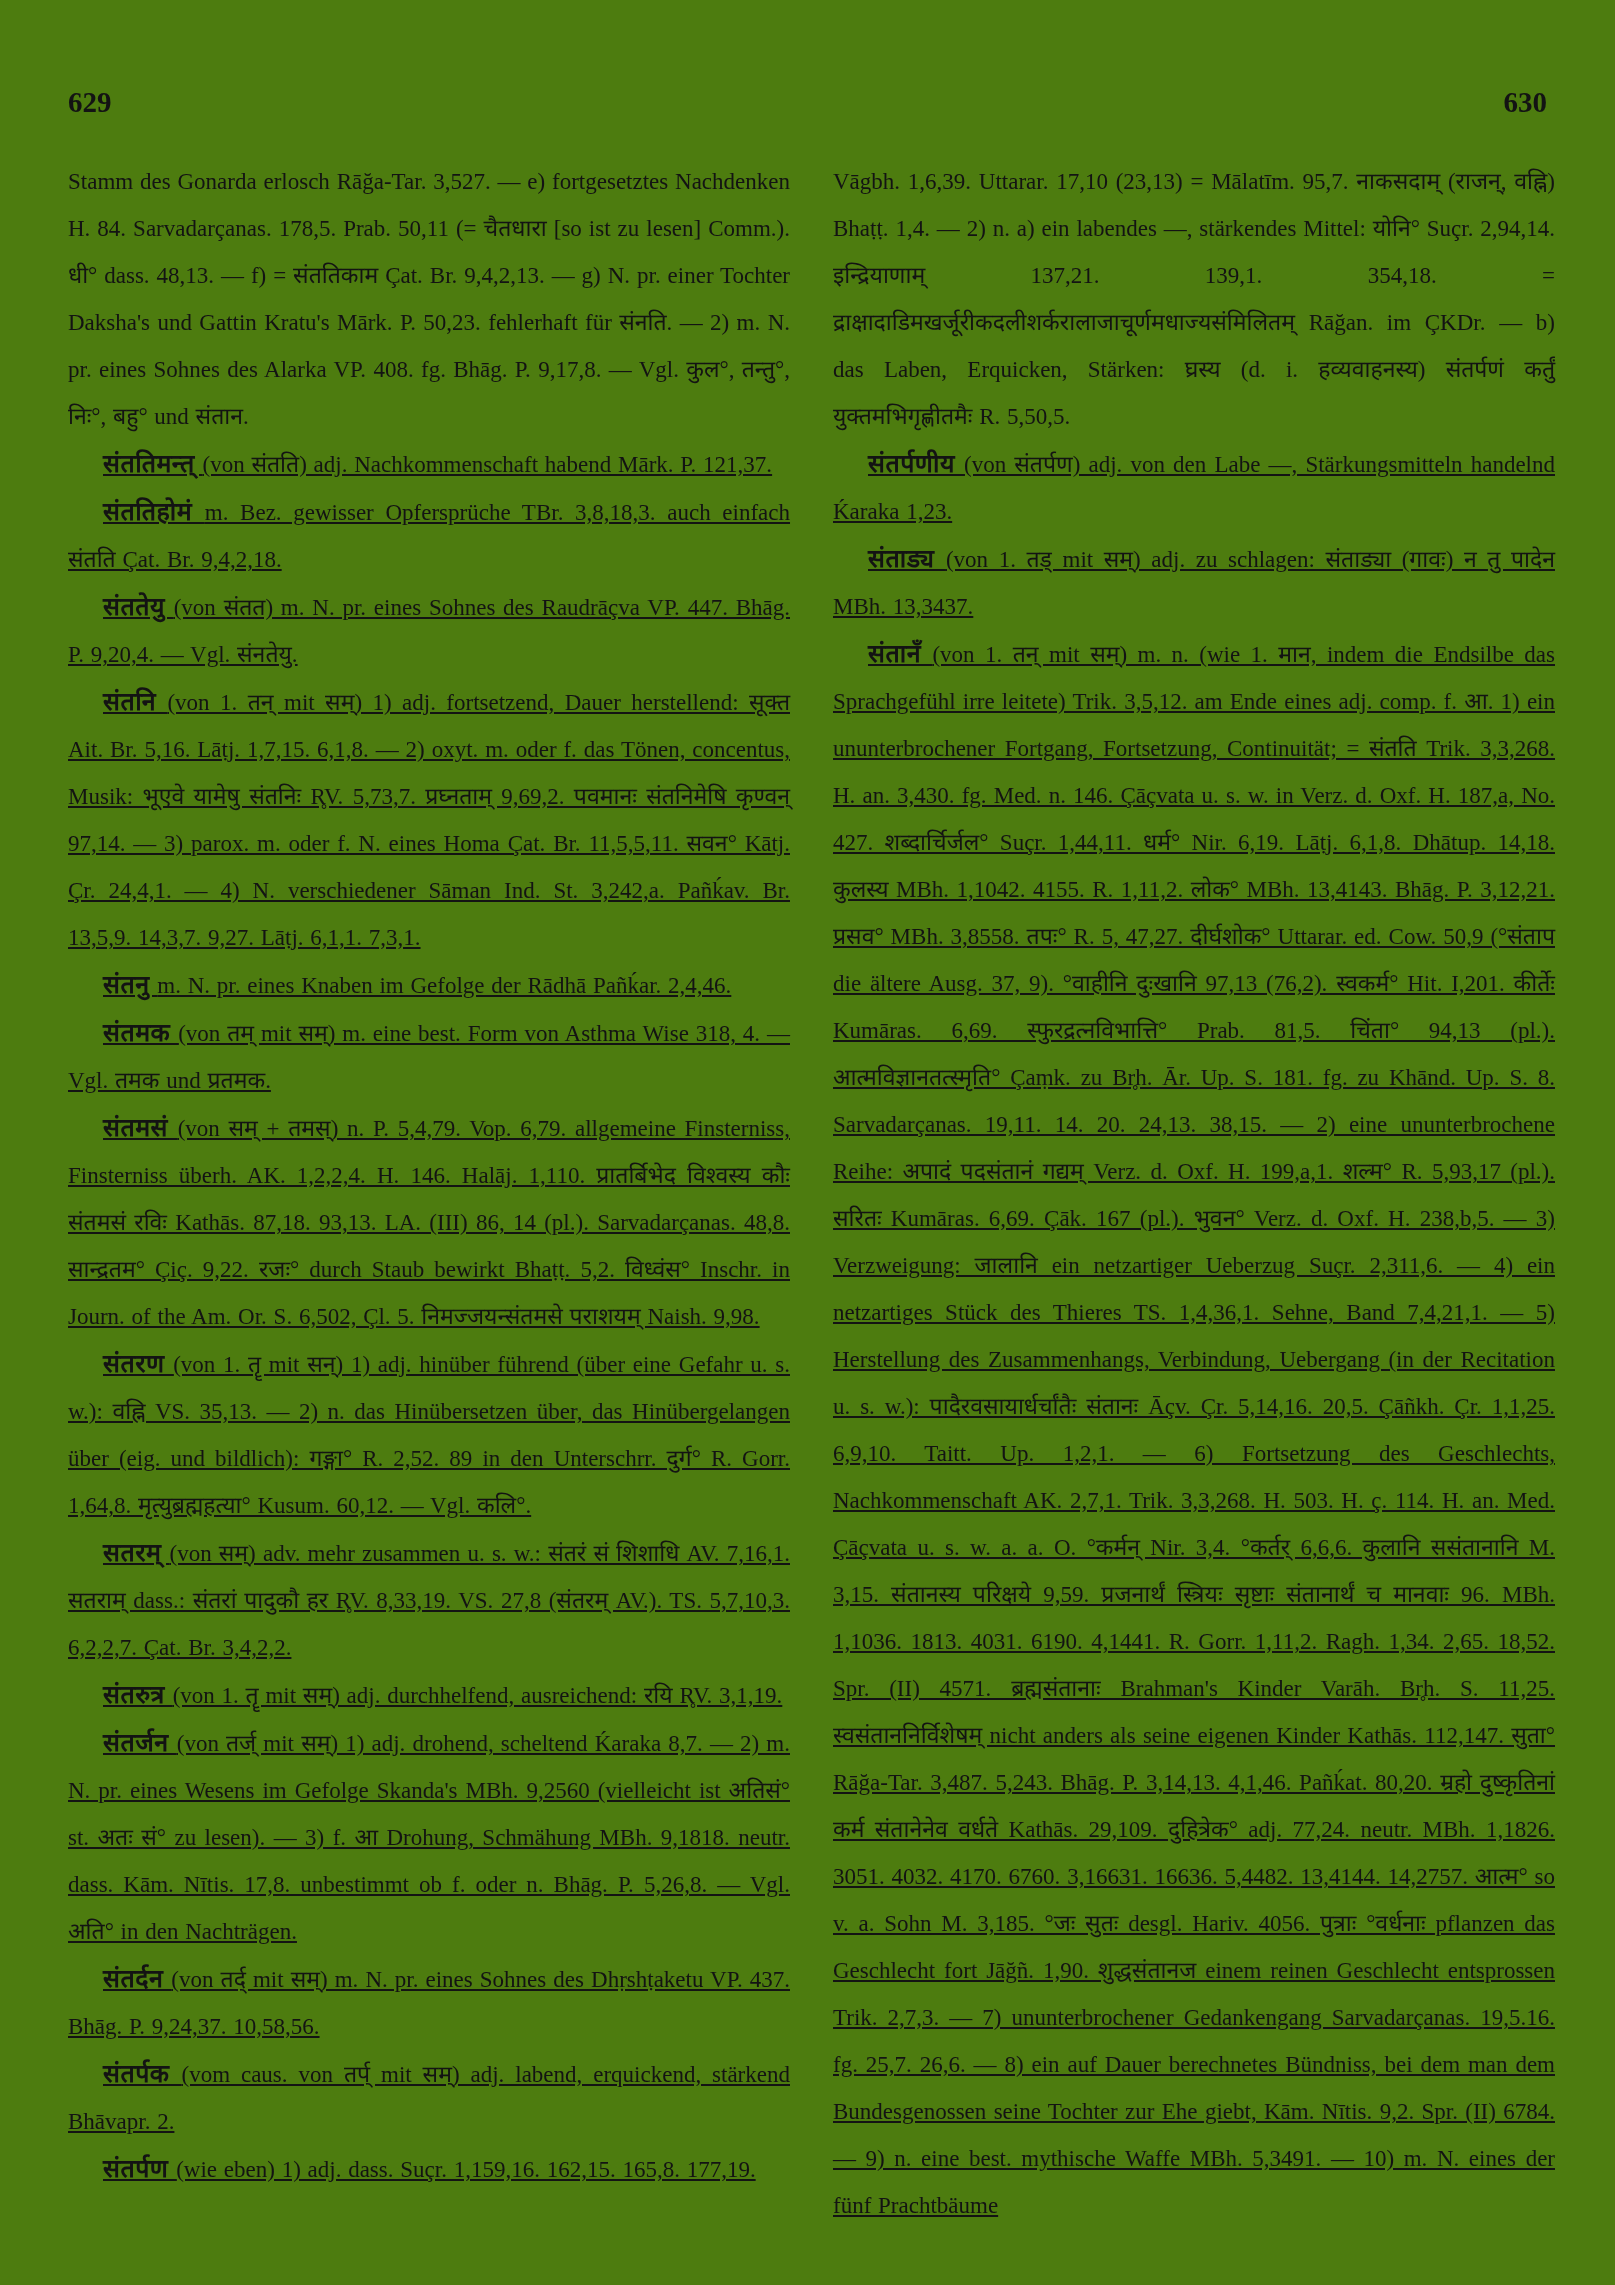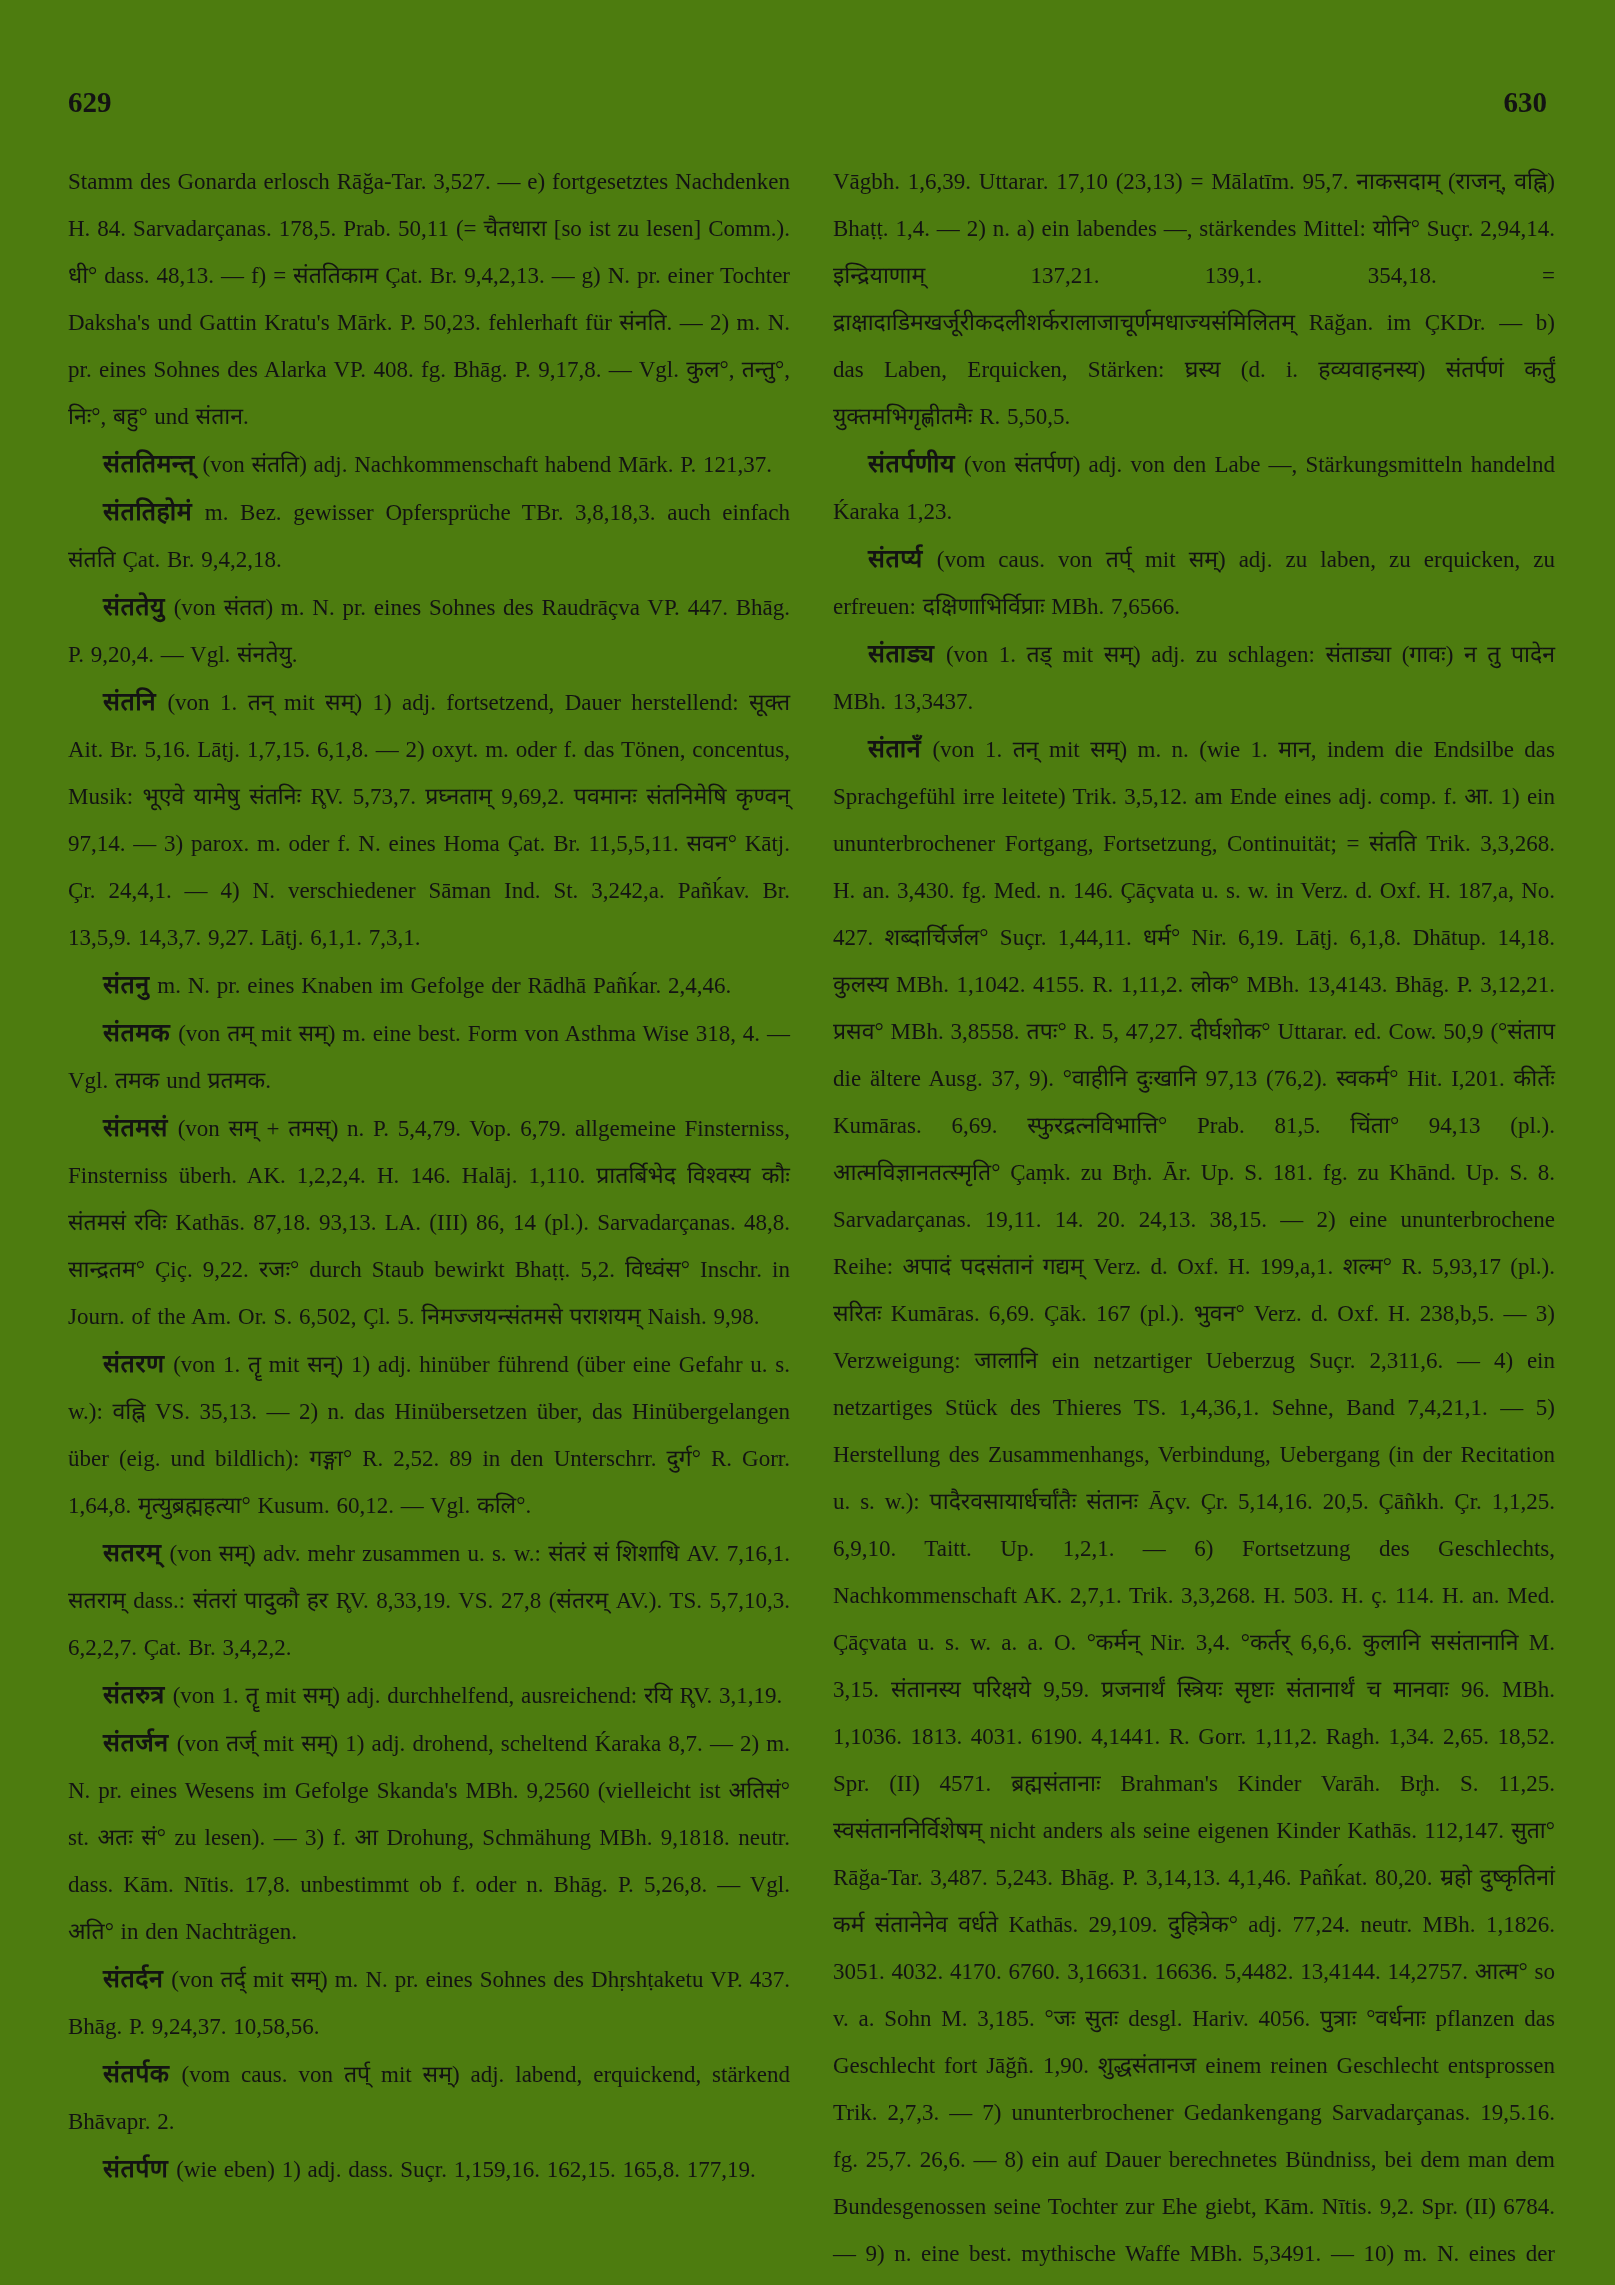--- a/index.html
+++ b/index.html
@@ -55,21 +55,21 @@
   }
   section.col{
     flex:1 1 0;
     min-width:0;
     text-align:justify;
     font-size:23px;
     line-height:47px;
     word-spacing:1px;
   }
   p.entry{margin:0; padding:0;}
-  p.entry.indent{text-indent:35px;}
+  p.entry.indent{text-indent:35px;text-decoration:underline;}
   p.entry.cont{text-indent:0;}
   .headword{
     font-weight:bold;
     font-size:25px;
     letter-spacing:0.5px;
   }
 </style>
 </head>
 <body>
 
@@ -94,20 +94,19 @@
         <p class="entry indent"><span class="headword">सतरम् </span>(von सम्) adv. mehr zusammen u. s. w.: संतरं सं शिशाधि AV. 7,16,1. सतराम् dass.: संतरां पादुकौ हर R̥V. 8,33,19. VS. 27,8 (संतरम् AV.). TS. 5,7,10,3. 6,2,2,7. Çat. Br. 3,4,2,2.</p>
         <p class="entry indent"><span class="headword">संतरुत्र </span>(von 1. तॄ mit सम्) adj. durchhelfend, ausreichend: रयि R̥V. 3,1,19.</p>
         <p class="entry indent"><span class="headword">संतर्जन </span>(von तर्ज् mit सम्) 1) adj. drohend, scheltend Ḱaraka 8,7. — 2) m. N. pr. eines Wesens im Gefolge Skanda's MBh. 9,2560 (vielleicht ist अतिसं° st. अतः सं° zu lesen). — 3) f. आ Drohung, Schmähung MBh. 9,1818. neutr. dass. Kām. Nītis. 17,8. unbestimmt ob f. oder n. Bhāg. P. 5,26,8. — Vgl. अति° in den Nachträgen.</p>
         <p class="entry indent"><span class="headword">संतर्दन </span>(von तर्द् mit सम्) m. N. pr. eines Sohnes des Dhṛshṭaketu VP. 437. Bhāg. P. 9,24,37. 10,58,56.</p>
         <p class="entry indent"><span class="headword">संतर्पक </span>(vom caus. von तर्प् mit सम्) adj. labend, erquickend, stärkend Bhāvapr. 2.</p>
         <p class="entry indent"><span class="headword">संतर्पण </span>(wie eben) 1) adj. dass. Suçr. 1,159,16. 162,15. 165,8. 177,19.</p>
       </section>
     <section class="col">
         <p class="entry cont">Vāgbh. 1,6,39. Uttarar. 17,10 (23,13) = Mālatīm. 95,7. नाकसदाम् (राजन्, वह्नि) Bhaṭṭ. 1,4. — 2) n. a) ein labendes —, stärkendes Mittel: योनि° Suçr. 2,94,14. इन्द्रियाणाम् 137,21. 139,1. 354,18. = द्राक्षादाडिमखर्जूरीकदलीशर्करालाजाचूर्णमधाज्यसंमिलितम् Rāğan. im ÇKDr. — b) das Laben, Erquicken, Stärken: घ्रस्य (d. i. हव्यवाहनस्य) संतर्पणं कर्तुं युक्तमभिगृह्णीतमैः R. 5,50,5.</p>
         <p class="entry indent"><span class="headword">संतर्पणीय </span>(von संतर्पण) adj. von den Labe —, Stärkungsmitteln handelnd Ḱaraka 1,23.</p>
-        <p class="entry indent"><span class="headword">संतर्प्य </span>(vom caus. von तर्प् mit सम्) adj. zu laben, zu erquicken, zu erfreuen: दक्षिणाभिर्विप्राः MBh. 7,6566.</p>
         <p class="entry indent"><span class="headword">संताड्य </span>(von 1. तड् mit सम्) adj. zu schlagen: संताड्या (गावः) न तु पादेन MBh. 13,3437.</p>
         <p class="entry indent"><span class="headword">संतानँ </span>(von 1. तन् mit सम्) m. n. (wie 1. मान, indem die Endsilbe das Sprachgefühl irre leitete) Trik. 3,5,12. am Ende eines adj. comp. f. आ. 1) ein ununterbrochener Fortgang, Fortsetzung, Continuität; = संतति Trik. 3,3,268. H. an. 3,430. fg. Med. n. 146. Çāçvata u. s. w. in Verz. d. Oxf. H. 187,a, No. 427. शब्दार्चिर्जल° Suçr. 1,44,11. धर्म° Nir. 6,19. Lāṭj. 6,1,8. Dhātup. 14,18. कुलस्य MBh. 1,1042. 4155. R. 1,11,2. लोक° MBh. 13,4143. Bhāg. P. 3,12,21. प्रसव° MBh. 3,8558. तपः° R. 5, 47,27. दीर्घशोक° Uttarar. ed. Cow. 50,9 (°संताप die ältere Ausg. 37, 9). °वाहीनि दुःखानि 97,13 (76,2). स्वकर्म° Hit. I,201. कीर्तेः Kumāras. 6,69. स्फुरद्रत्नविभात्ति° Prab. 81,5. चिंता° 94,13 (pl.). आत्मविज्ञानतत्स्मृति° Çaṃk. zu Br̥h. Ār. Up. S. 181. fg. zu Khānd. Up. S. 8. Sarvadarçanas. 19,11. 14. 20. 24,13. 38,15. — 2) eine ununterbrochene Reihe: अपादं पदसंतानं गद्यम् Verz. d. Oxf. H. 199,a,1. शल्म° R. 5,93,17 (pl.). सरितः Kumāras. 6,69. Çāk. 167 (pl.). भुवन° Verz. d. Oxf. H. 238,b,5. — 3) Verzweigung: जालानि ein netzartiger Ueberzug Suçr. 2,311,6. — 4) ein netzartiges Stück des Thieres TS. 1,4,36,1. Sehne, Band 7,4,21,1. — 5) Herstellung des Zusammenhangs, Verbindung, Uebergang (in der Recitation u. s. w.): पादैरवसायार्धर्चांतैः संतानः Āçv. Çr. 5,14,16. 20,5. Çāñkh. Çr. 1,1,25. 6,9,10. Taitt. Up. 1,2,1. — 6) Fortsetzung des Geschlechts, Nachkommenschaft AK. 2,7,1. Trik. 3,3,268. H. 503. H. ç. 114. H. an. Med. Çāçvata u. s. w. a. a. O. °कर्मन् Nir. 3,4. °कर्तर् 6,6,6. कुलानि ससंतानानि M. 3,15. संतानस्य परिक्षये 9,59. प्रजनार्थं स्त्रियः सृष्टाः संतानार्थं च मानवाः 96. MBh. 1,1036. 1813. 4031. 6190. 4,1441. R. Gorr. 1,11,2. Ragh. 1,34. 2,65. 18,52. Spr. (II) 4571. ब्रह्मसंतानाः Brahman's Kinder Varāh. Br̥h. S. 11,25. स्वसंताननिर्विशेषम् nicht anders als seine eigenen Kinder Kathās. 112,147. सुता° Rāğa-Tar. 3,487. 5,243. Bhāg. P. 3,14,13. 4,1,46. Pañḱat. 80,20. म्रहो दुष्कृतिनां कर्म संतानेनेव वर्धते Kathās. 29,109. दुहित्रेक° adj. 77,24. neutr. MBh. 1,1826. 3051. 4032. 4170. 6760. 3,16631. 16636. 5,4482. 13,4144. 14,2757. आत्म° so v. a. Sohn M. 3,185. °जः सुतः desgl. Hariv. 4056. पुत्राः °वर्धनाः pflanzen das Geschlecht fort Jāğñ. 1,90. शुद्धसंतानज einem reinen Geschlecht entsprossen Trik. 2,7,3. — 7) ununterbrochener Gedankengang Sarvadarçanas. 19,5.16. fg. 25,7. 26,6. — 8) ein auf Dauer berechnetes Bündniss, bei dem man dem Bundesgenossen seine Tochter zur Ehe giebt, Kām. Nītis. 9,2. Spr. (II) 6784. — 9) n. eine best. mythische Waffe MBh. 5,3491. — 10) m. N. eines der fünf Prachtbäume</p>
       </section>
   </main>
 
 </div>
 
 
 </body></html>

